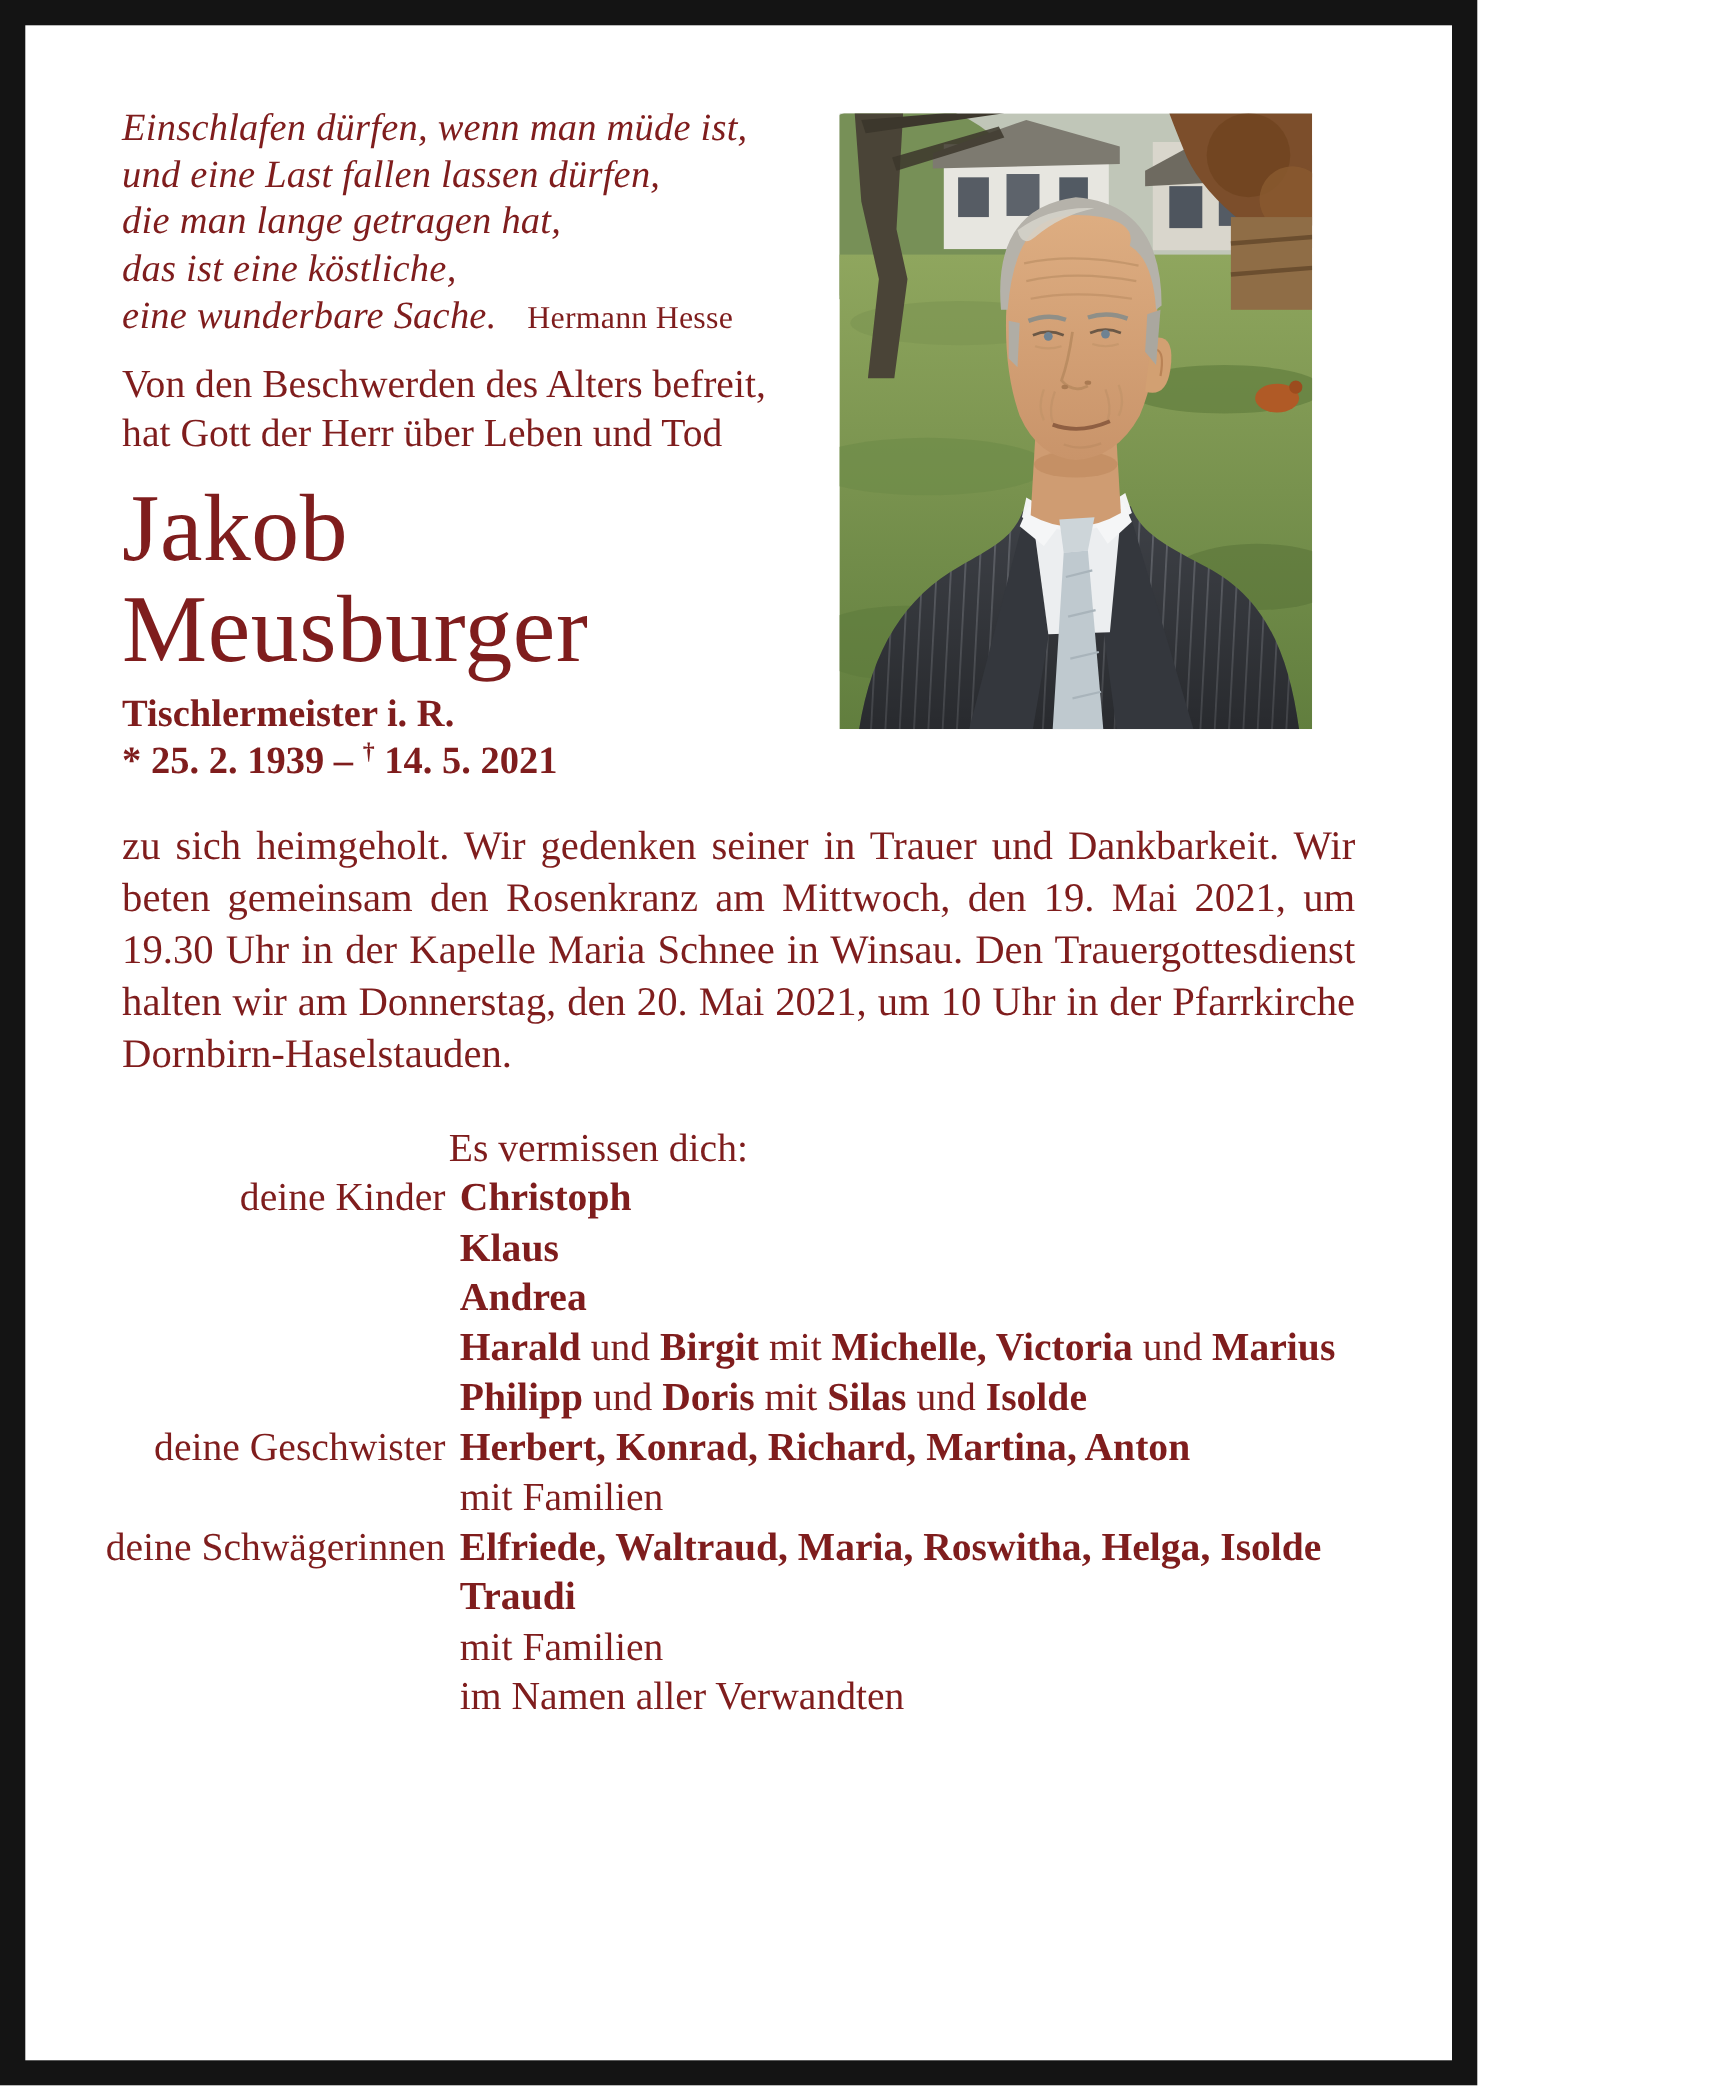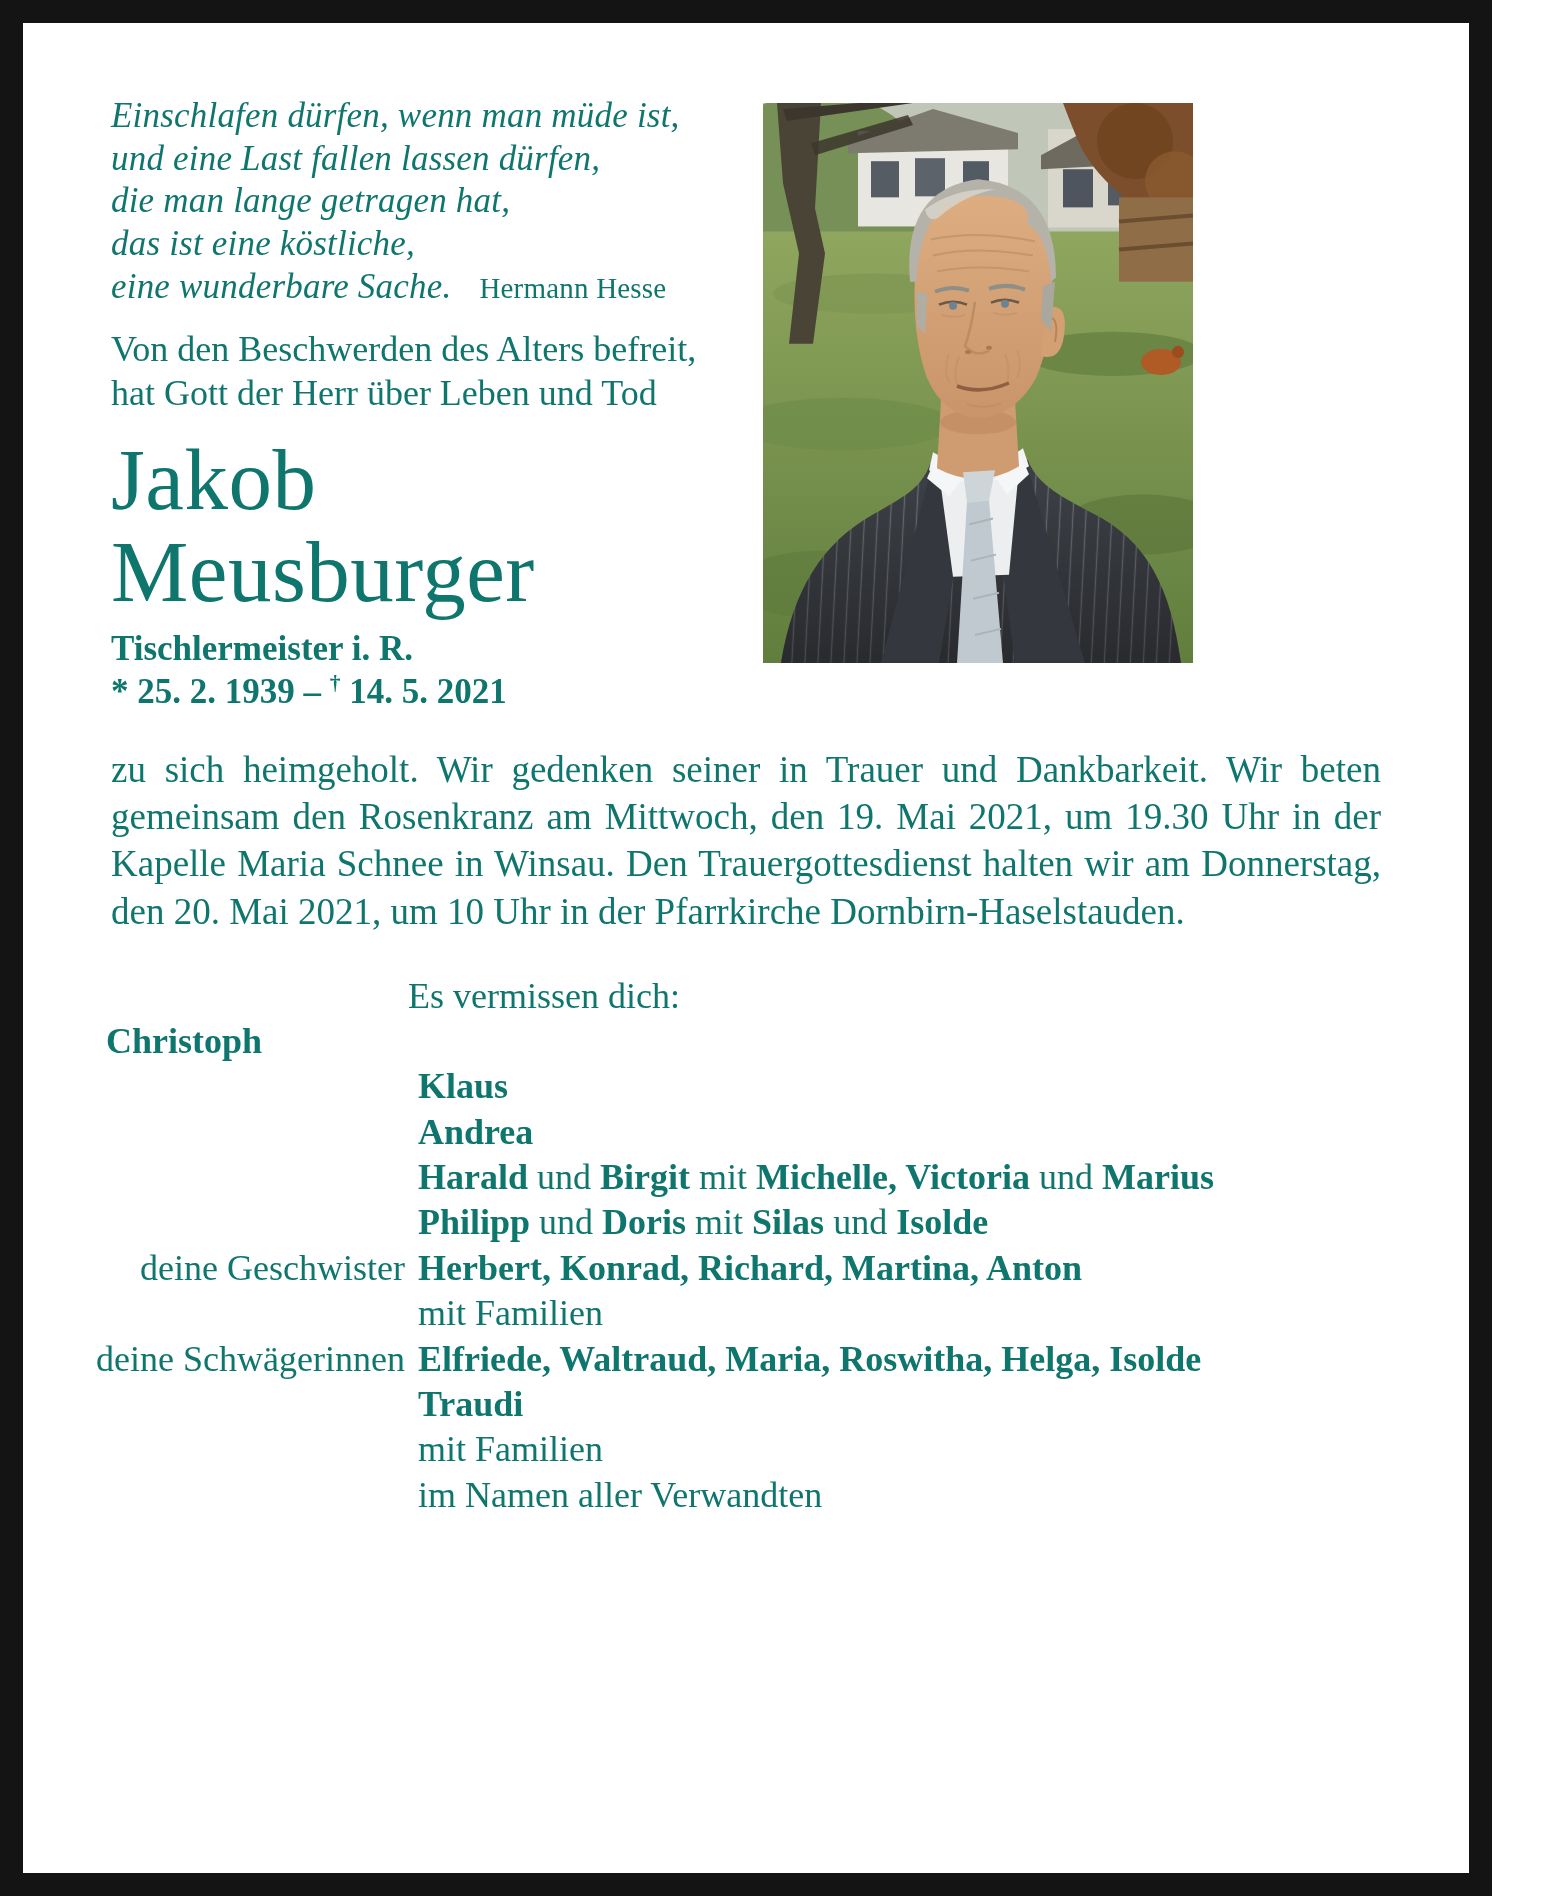--- a/index.html
+++ b/index.html
@@ -1,24 +1,24 @@
 <!DOCTYPE html>
 <html lang="de"><head>
 <meta charset="utf-8">
 <title>Todesanzeige</title>
 <style>
   * { margin: 0; padding: 0; box-sizing: border-box; }
   html, body { background: #ffffff; }
   .page {
-    width: 1492px;
+    width: 1343px;
     height: 1896px;
     border: 23px solid #141414;
     background: #ffffff;
     font-family: "Liberation Serif", serif;
-    color: #0f766e;
+    color: #7f1d1d;
     position: relative;
     overflow: hidden;
   }
   .content { padding: 72px 88px 0 88px; position: relative; }
 
   .header { position: relative; }
 
   .quote { font-style: italic; font-size: 35px; line-height: 1.22; letter-spacing: 0.2px; }
   .quote-last .attribution {
     font-style: normal;
@@ -213,20 +213,21 @@
       </div>
     </header>
 
     <p class="body-par">zu sich heimgeholt. Wir gedenken seiner in Trauer und Dankbarkeit. Wir beten gemeinsam den Rosenkranz am Mittwoch, den 19. Mai 2021, um 19.30 Uhr in der Kapelle Maria Schnee in Winsau. Den Trauergottesdienst halten wir am Donnerstag, den 20. Mai 2021, um 10 Uhr in der Pfarrkirche Dornbirn-Haselstauden.</p>
 
 
     <div class="missing-heading">Es vermissen dich:</div>
 
     <div class="family-list">
         <div class="family-row">
+          <div class="family-label">deine Kinder</div>
           <div class="family-names"><span class="bold">Christoph</span></div>
         </div>
         <div class="family-row">
           <div class="family-label"></div>
           <div class="family-names"><span class="bold">Klaus</span></div>
         </div>
         <div class="family-row">
           <div class="family-label"></div>
           <div class="family-names"><span class="bold">Andrea</span></div>
         </div>

